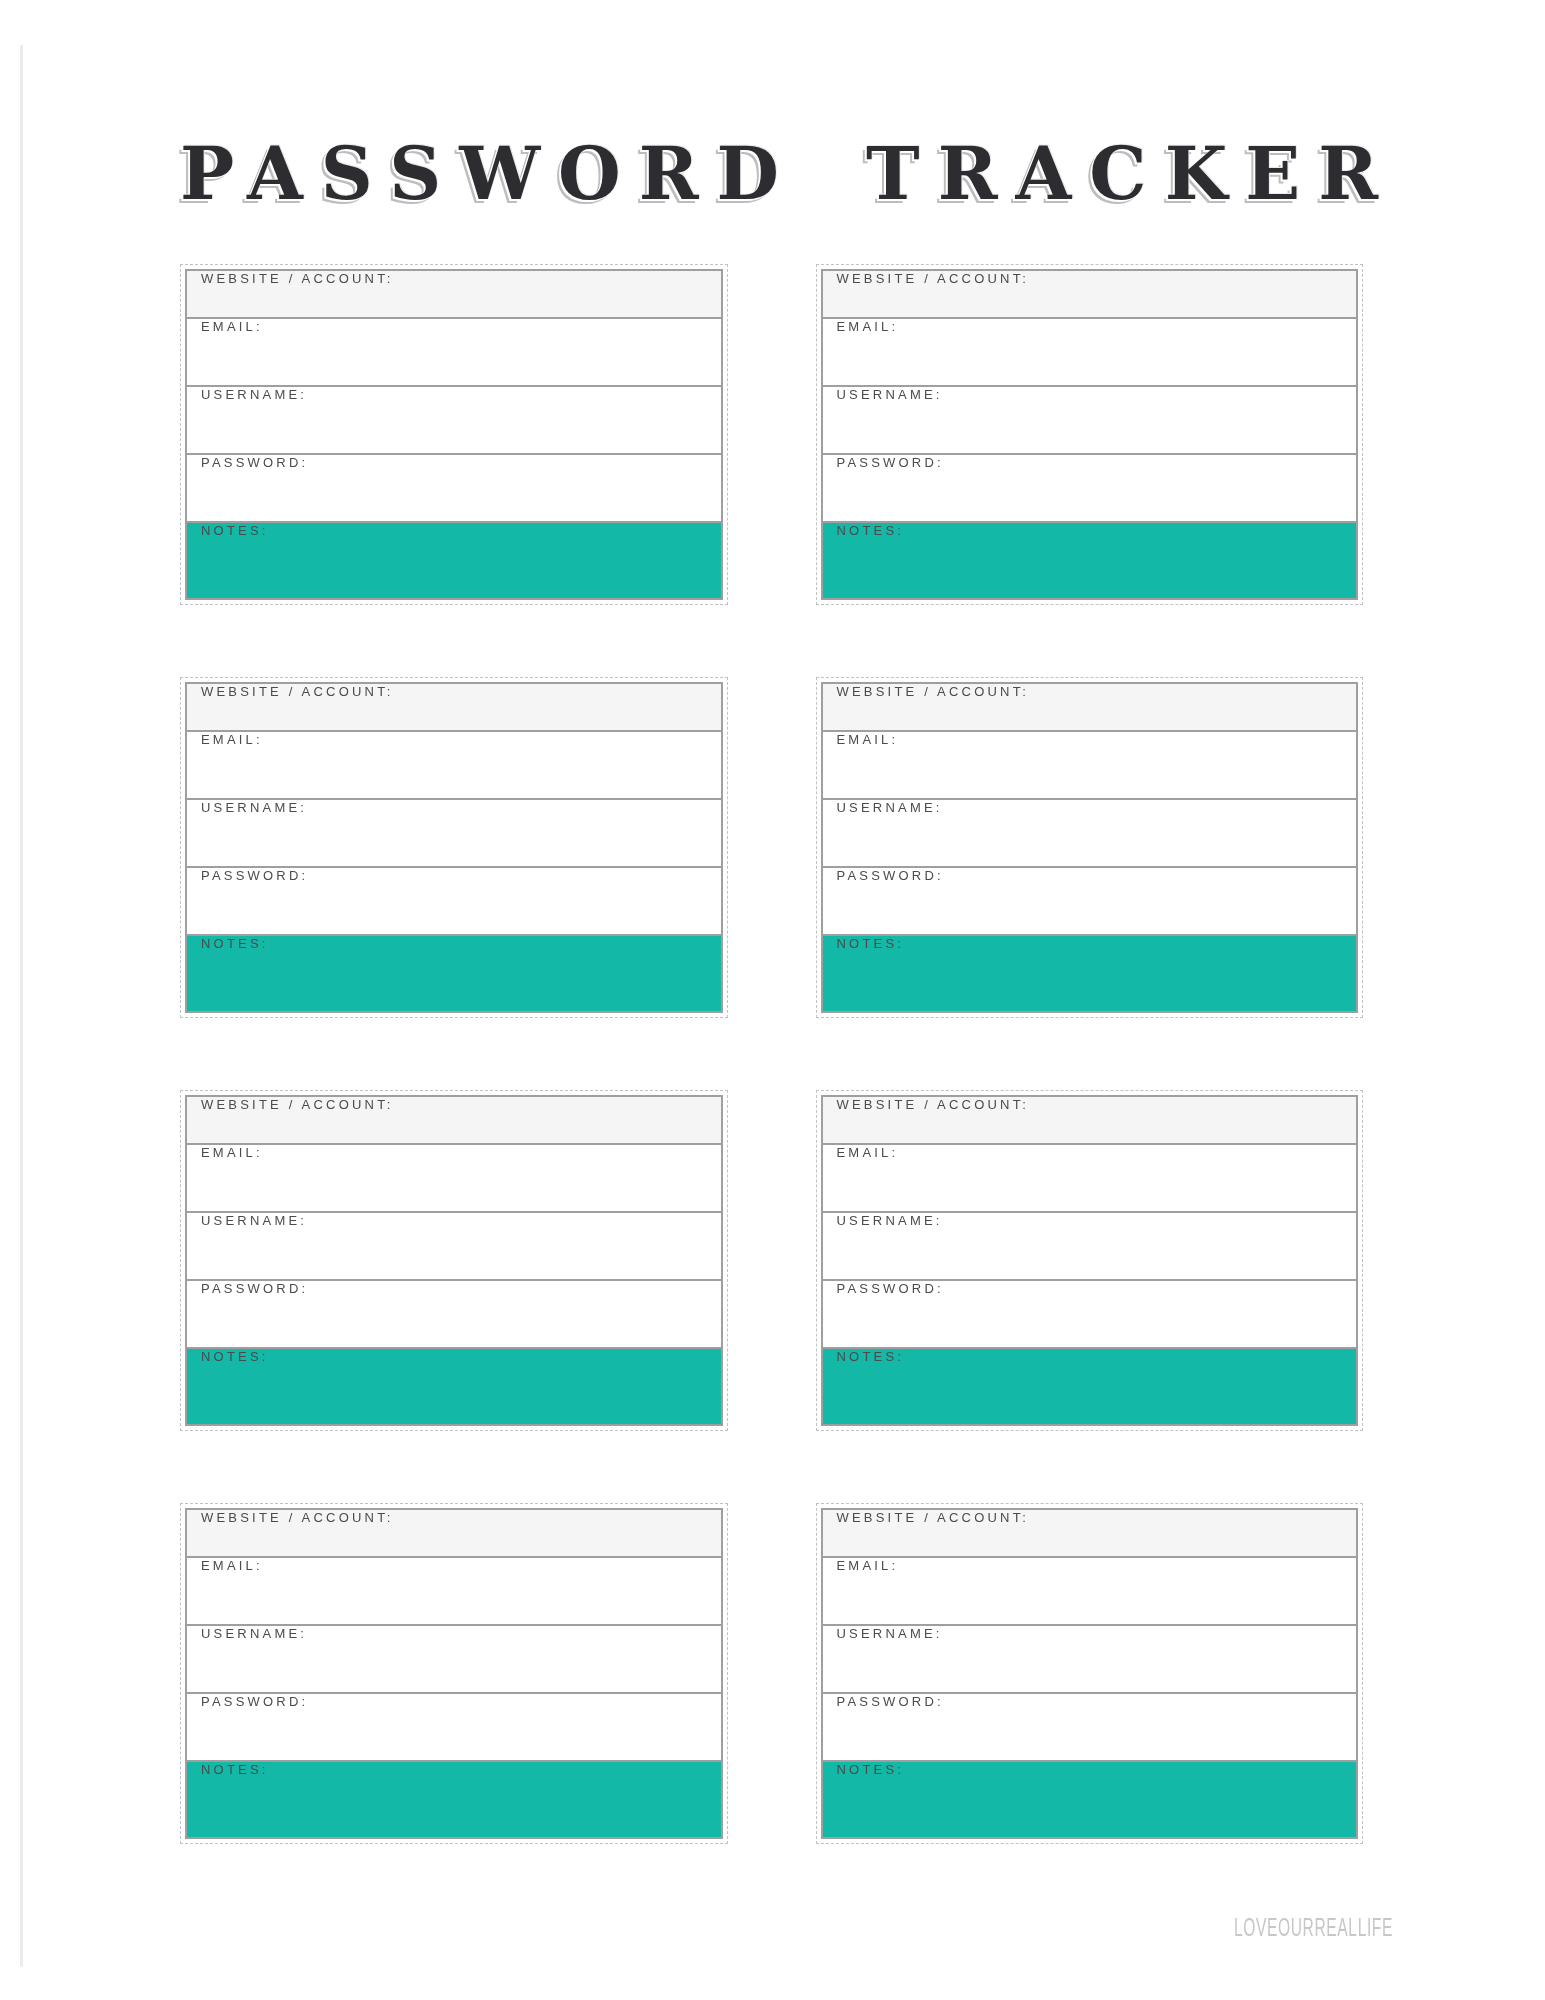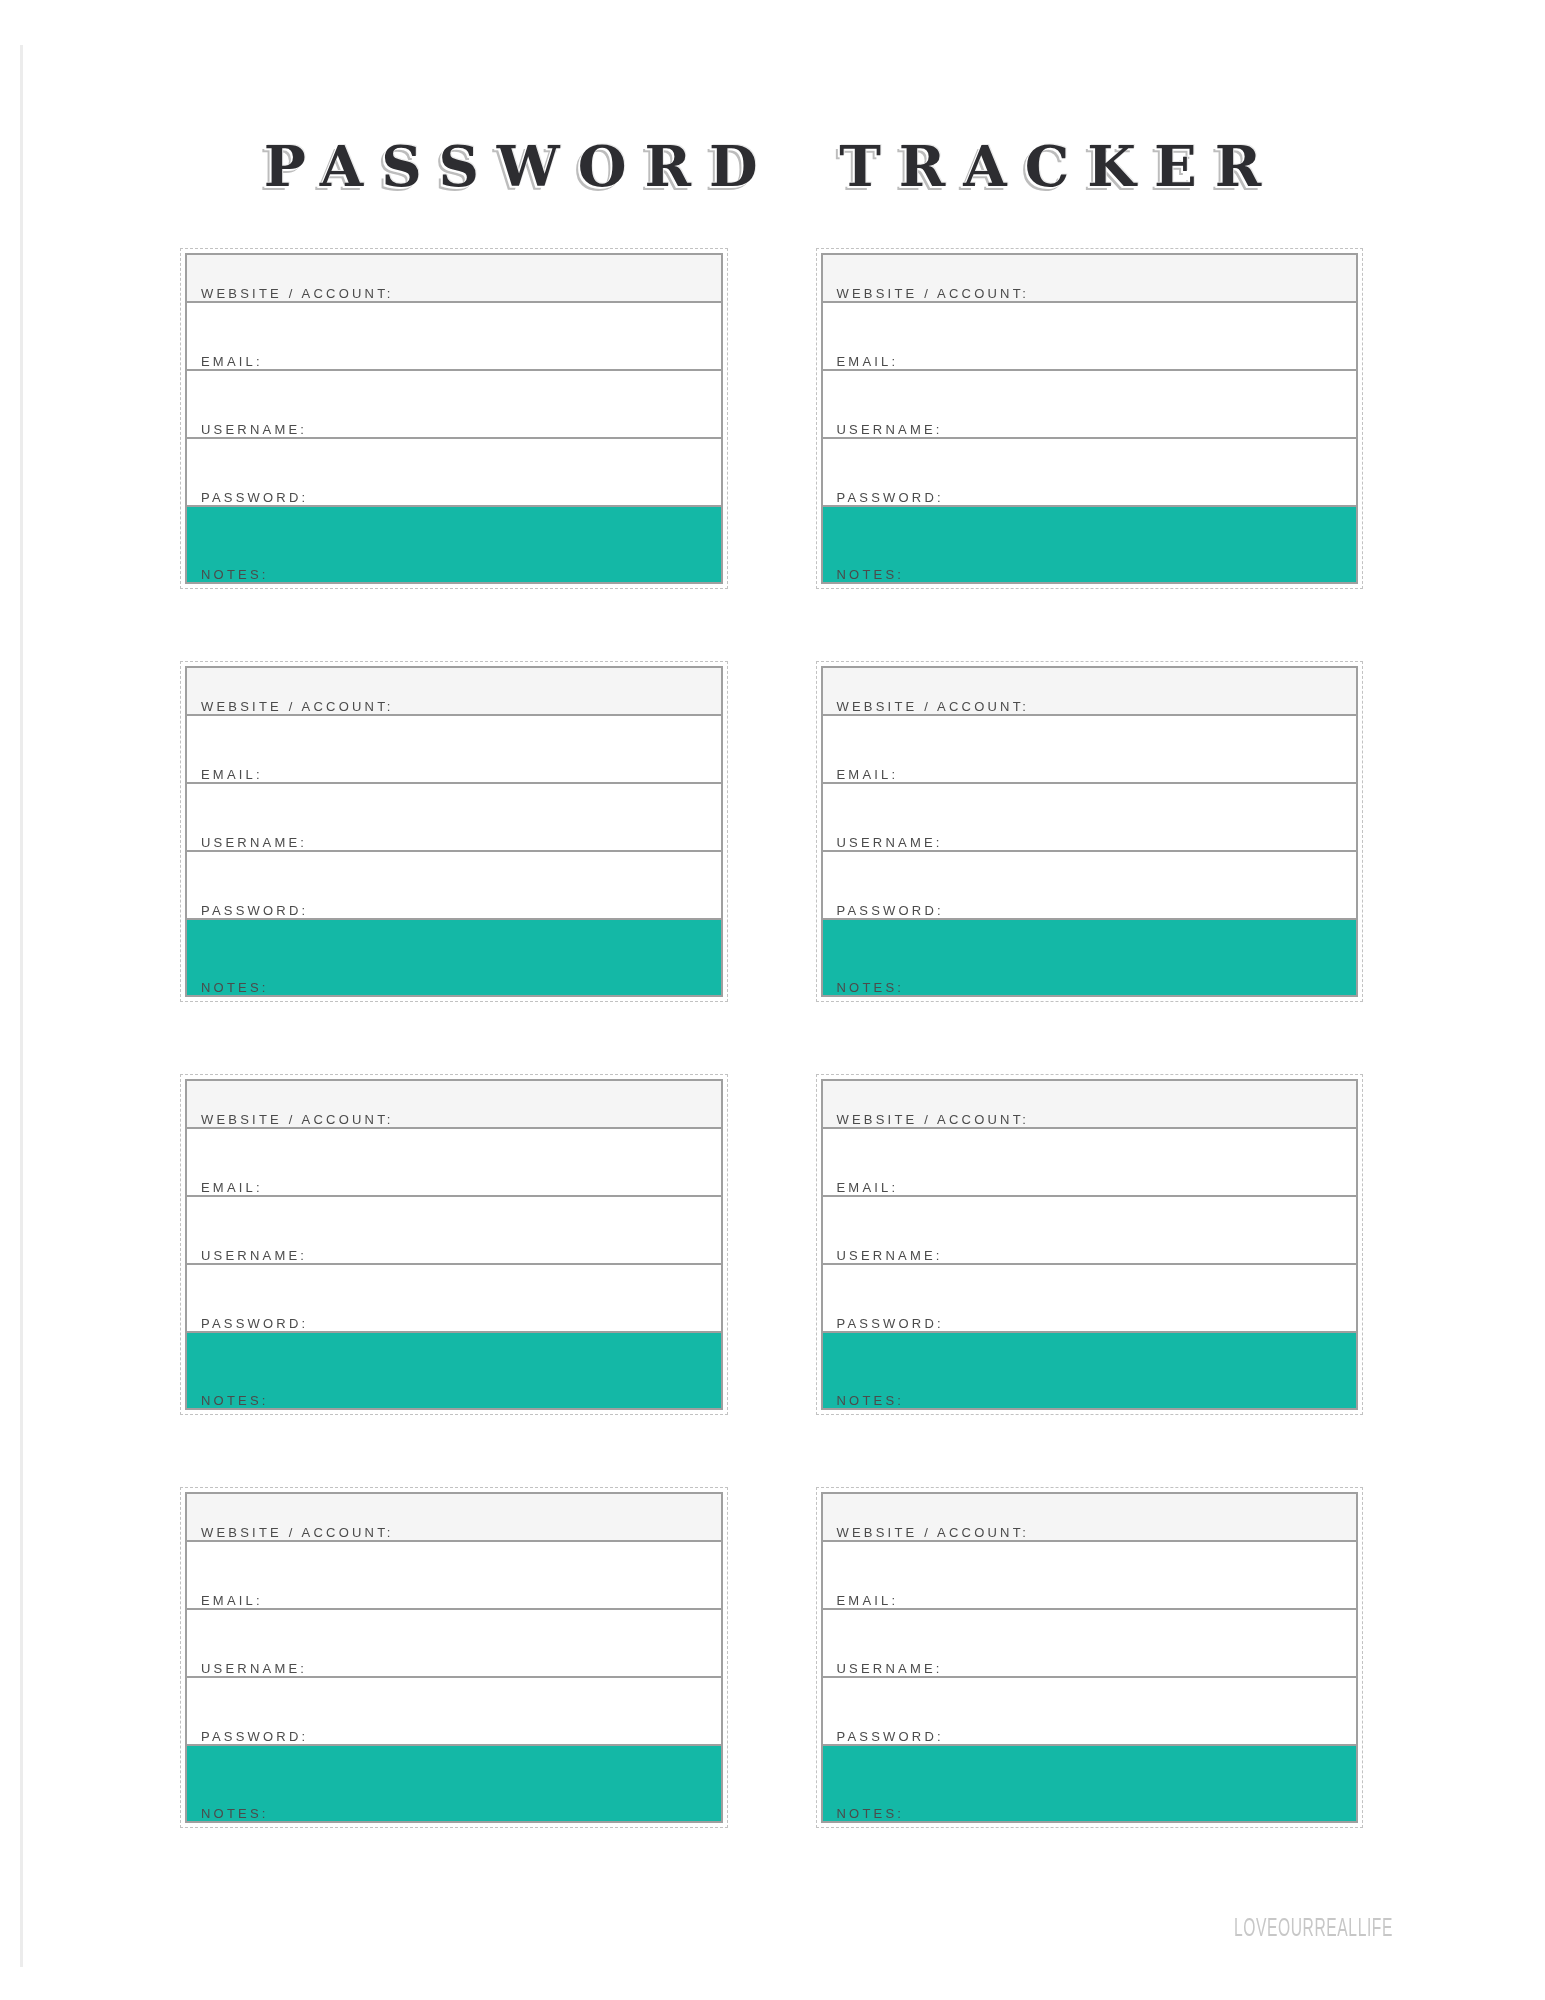--- a/index.html
+++ b/index.html
@@ -18,24 +18,24 @@
     width: 3px;
     height: 1922px;
     background: #ececec;
   }
   .content {
     position: relative;
     padding: 0 182px 0 180px;
   }
   .title {
     margin: 138px 0 54px 0;
-    text-align: center;
+    text-align: left;
     font-family: "DejaVu Serif", "Liberation Serif", serif;
     font-weight: bold;
-    font-size: 56px;
+    font-size: 72px;
     line-height: 1;
     letter-spacing: 18px;
     word-spacing: 26px;
     color: #2d2d31;
     text-shadow:
       1px -1px 0 #e9e9e9,
       -2px 2px 0 #ffffff,
       -4px 4px 0 #bdbdbd;
     white-space: nowrap;
   }
@@ -48,21 +48,21 @@
   .card {
     border: 1px dashed #c2c2c2;
     padding: 4px;
     background: #ffffff;
   }
   .tbl {
     border: 2px solid #9f9f9f;
   }
   .row {
     display: flex;
-    align-items: flex-end;
+    align-items: flex-start;
     padding-left: 14px;
     border-bottom: 2px solid #9f9f9f;
     background: #ffffff;
   }
   .row:last-child { border-bottom: none; }
   .row.header { height: 46px; background: #f5f5f5; }
   .row.field  { height: 66px; }
   .row.notes  { height: 75px; background: #14b8a6; }
   .lbl {
     font-size: 13px;

